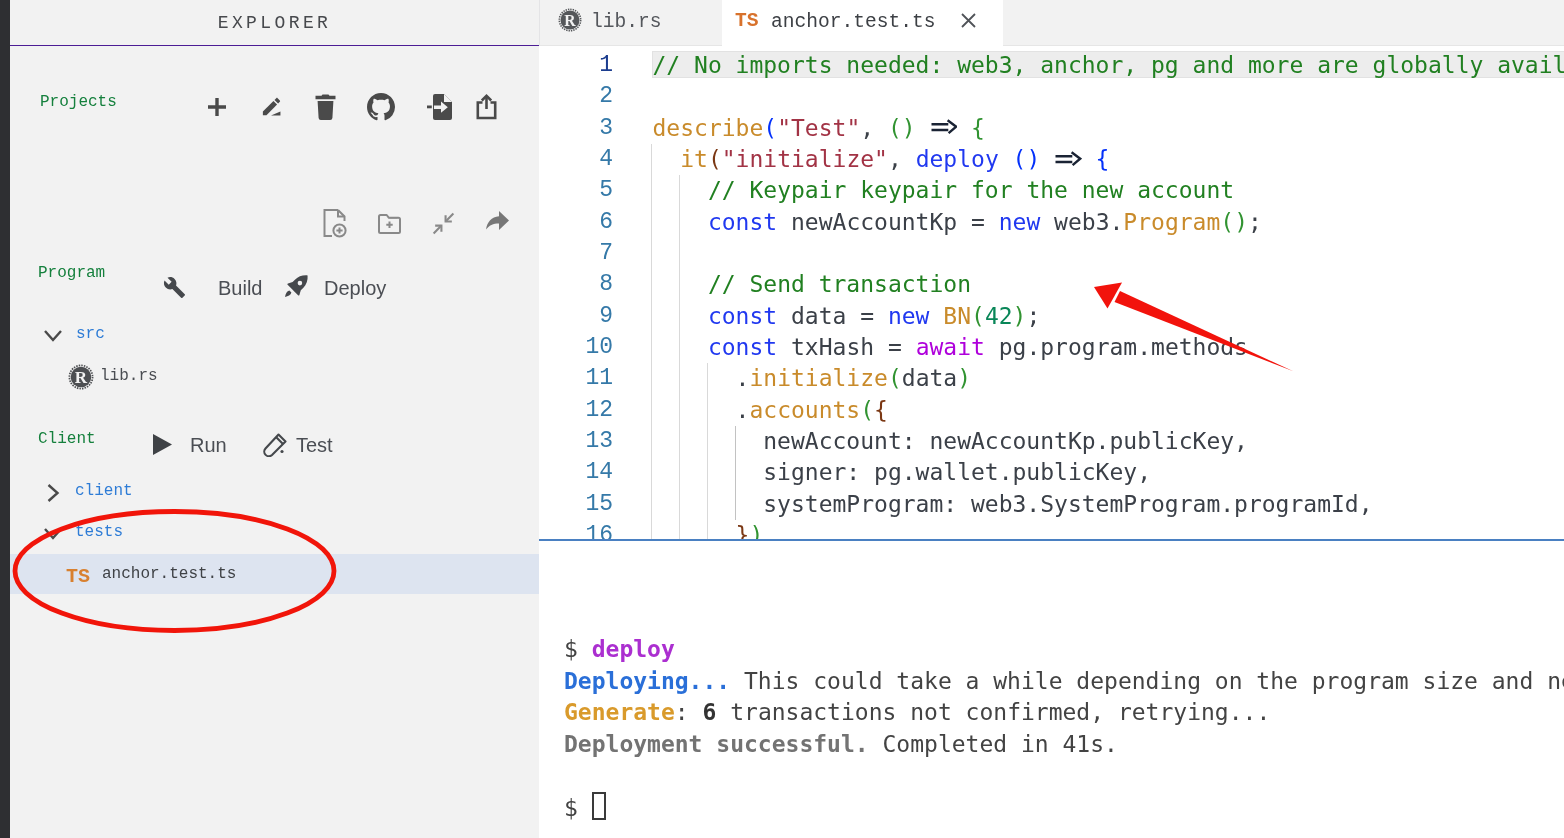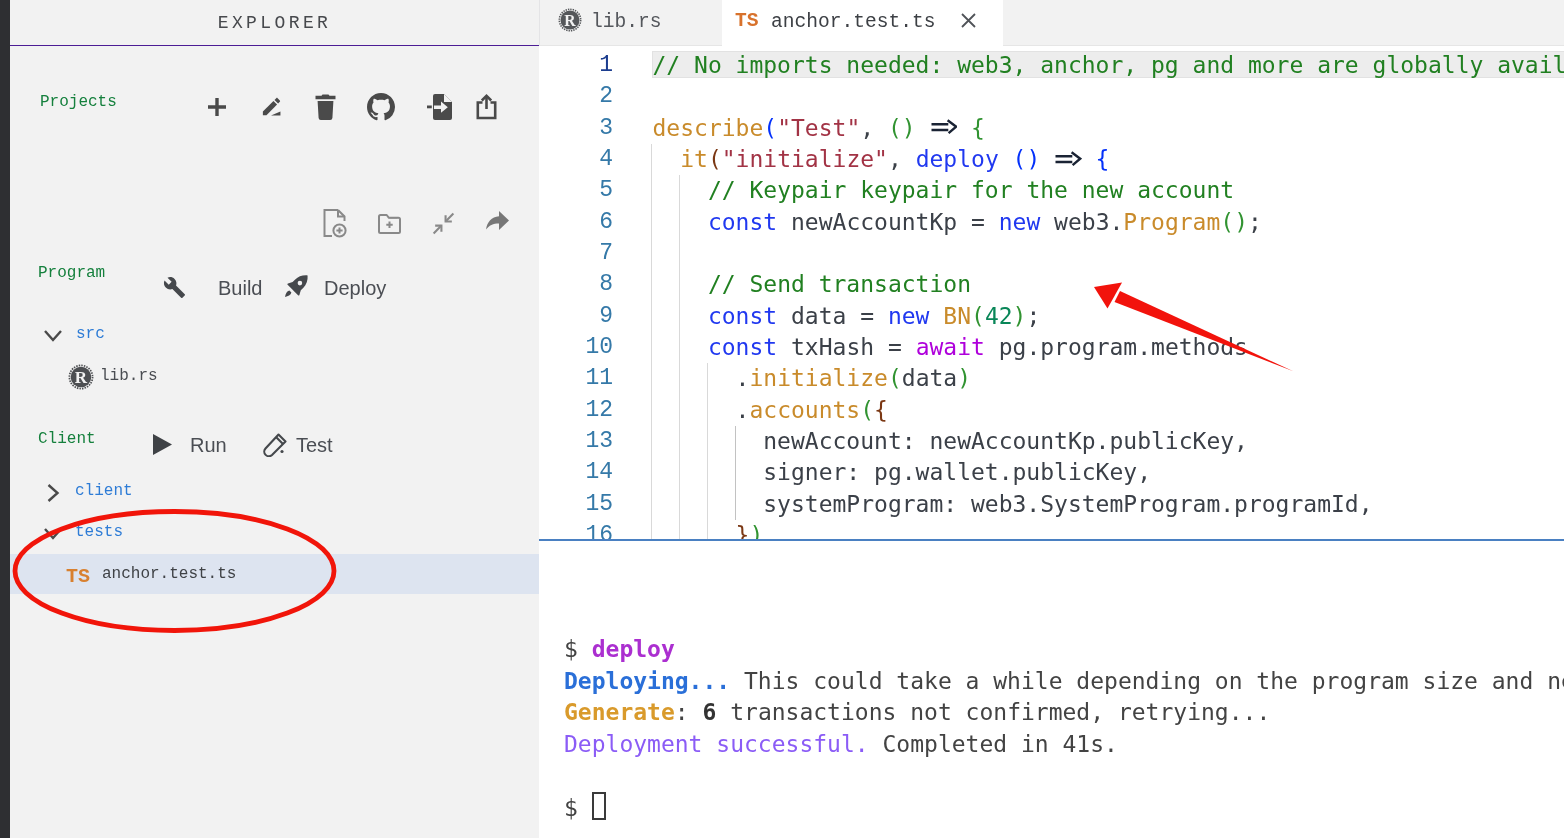--- a/index.html
+++ b/index.html
@@ -22,21 +22,21 @@
 #editor{left:539px;top:46px;width:1025px;height:493px;background:#fff;overflow:hidden}
 #curline{left:113px;top:4.5px;width:912px;height:27.5px;background:#ededed;border:1px solid #e2e2e2;border-right:none}
 .guide{width:1px;background:#d9d9d9}
 .lnums{left:0;top:4px;width:74px;text-align:right;font-size:23px;line-height:31.35px;color:#3579a8;white-space:pre}
 .code{left:113.5px;top:4px;font-size:23px;line-height:31.35px;white-space:pre;color:#3b4048}
 #terminal{left:539px;top:539px;width:1025px;height:299px;background:#fff;border-top:2.5px solid #4a80c2;overflow:hidden}
 .term{left:25px;top:93px;font-size:23px;line-height:31.6px;white-space:pre;color:#434343}
 .kw{color:#2038f0}.cm{color:#218021}.st{color:#a23345}.fn{color:#c98b2b}.aw{color:#af00db}
 .b1{color:#0431fa}.b2{color:#319331}.b3{color:#7b3814}.num{color:#098658}
 .tdeploy{color:#ab2fd0;font-weight:bold}.tblue{color:#2a6fd8;font-weight:bold}
-.torange{color:#d99a2b;font-weight:bold}.tgreen{color:#8b5cf6;font-weight:normal}.tb{font-weight:bold;color:#333}
+.torange{color:#d99a2b;font-weight:bold}.tgreen{color:#737373;font-weight:bold}.tb{font-weight:bold;color:#333}
 #overlay{left:0;top:0;width:1564px;height:838px;pointer-events:none}
 .icon{position:absolute}
 </style></head>
 <body>
 <div id="rail" class="abs"></div>
 <div id="sidebar" class="abs">
   <div id="sbhead" class="abs">EXPLORER</div>
   <div class="abs seclab" style="left:30px;top:93px">Projects</div>
   <svg class="icon" style="left:196px;top:96px" width="22" height="22" viewBox="0 0 22 22">
       <path d="M11 2v18M2 11h18" stroke="#4a4a4a" stroke-width="3.4"></path>

